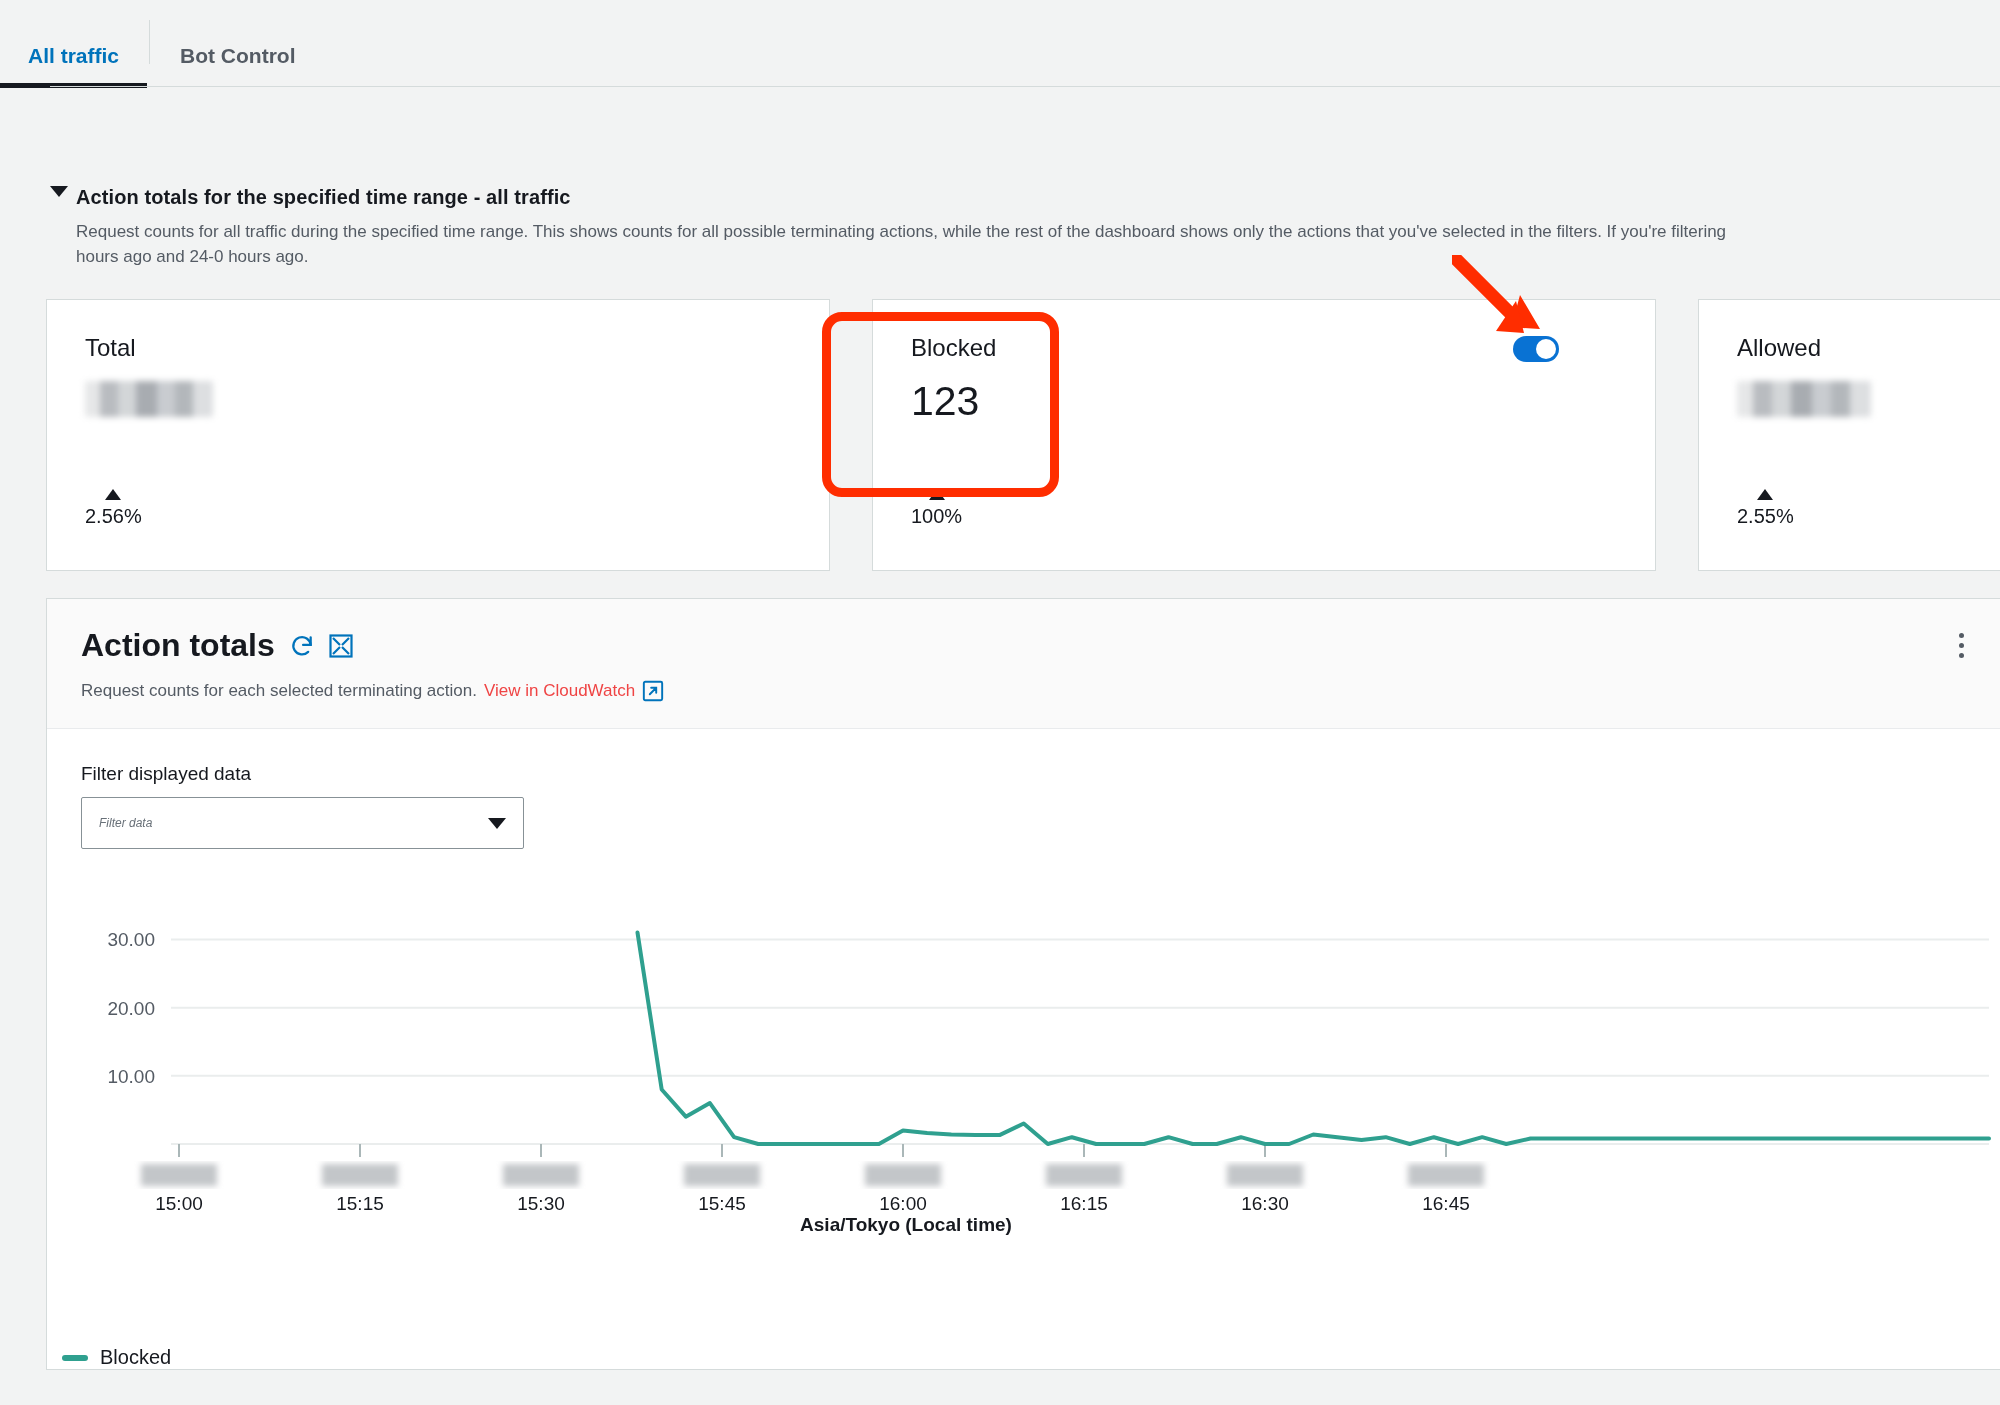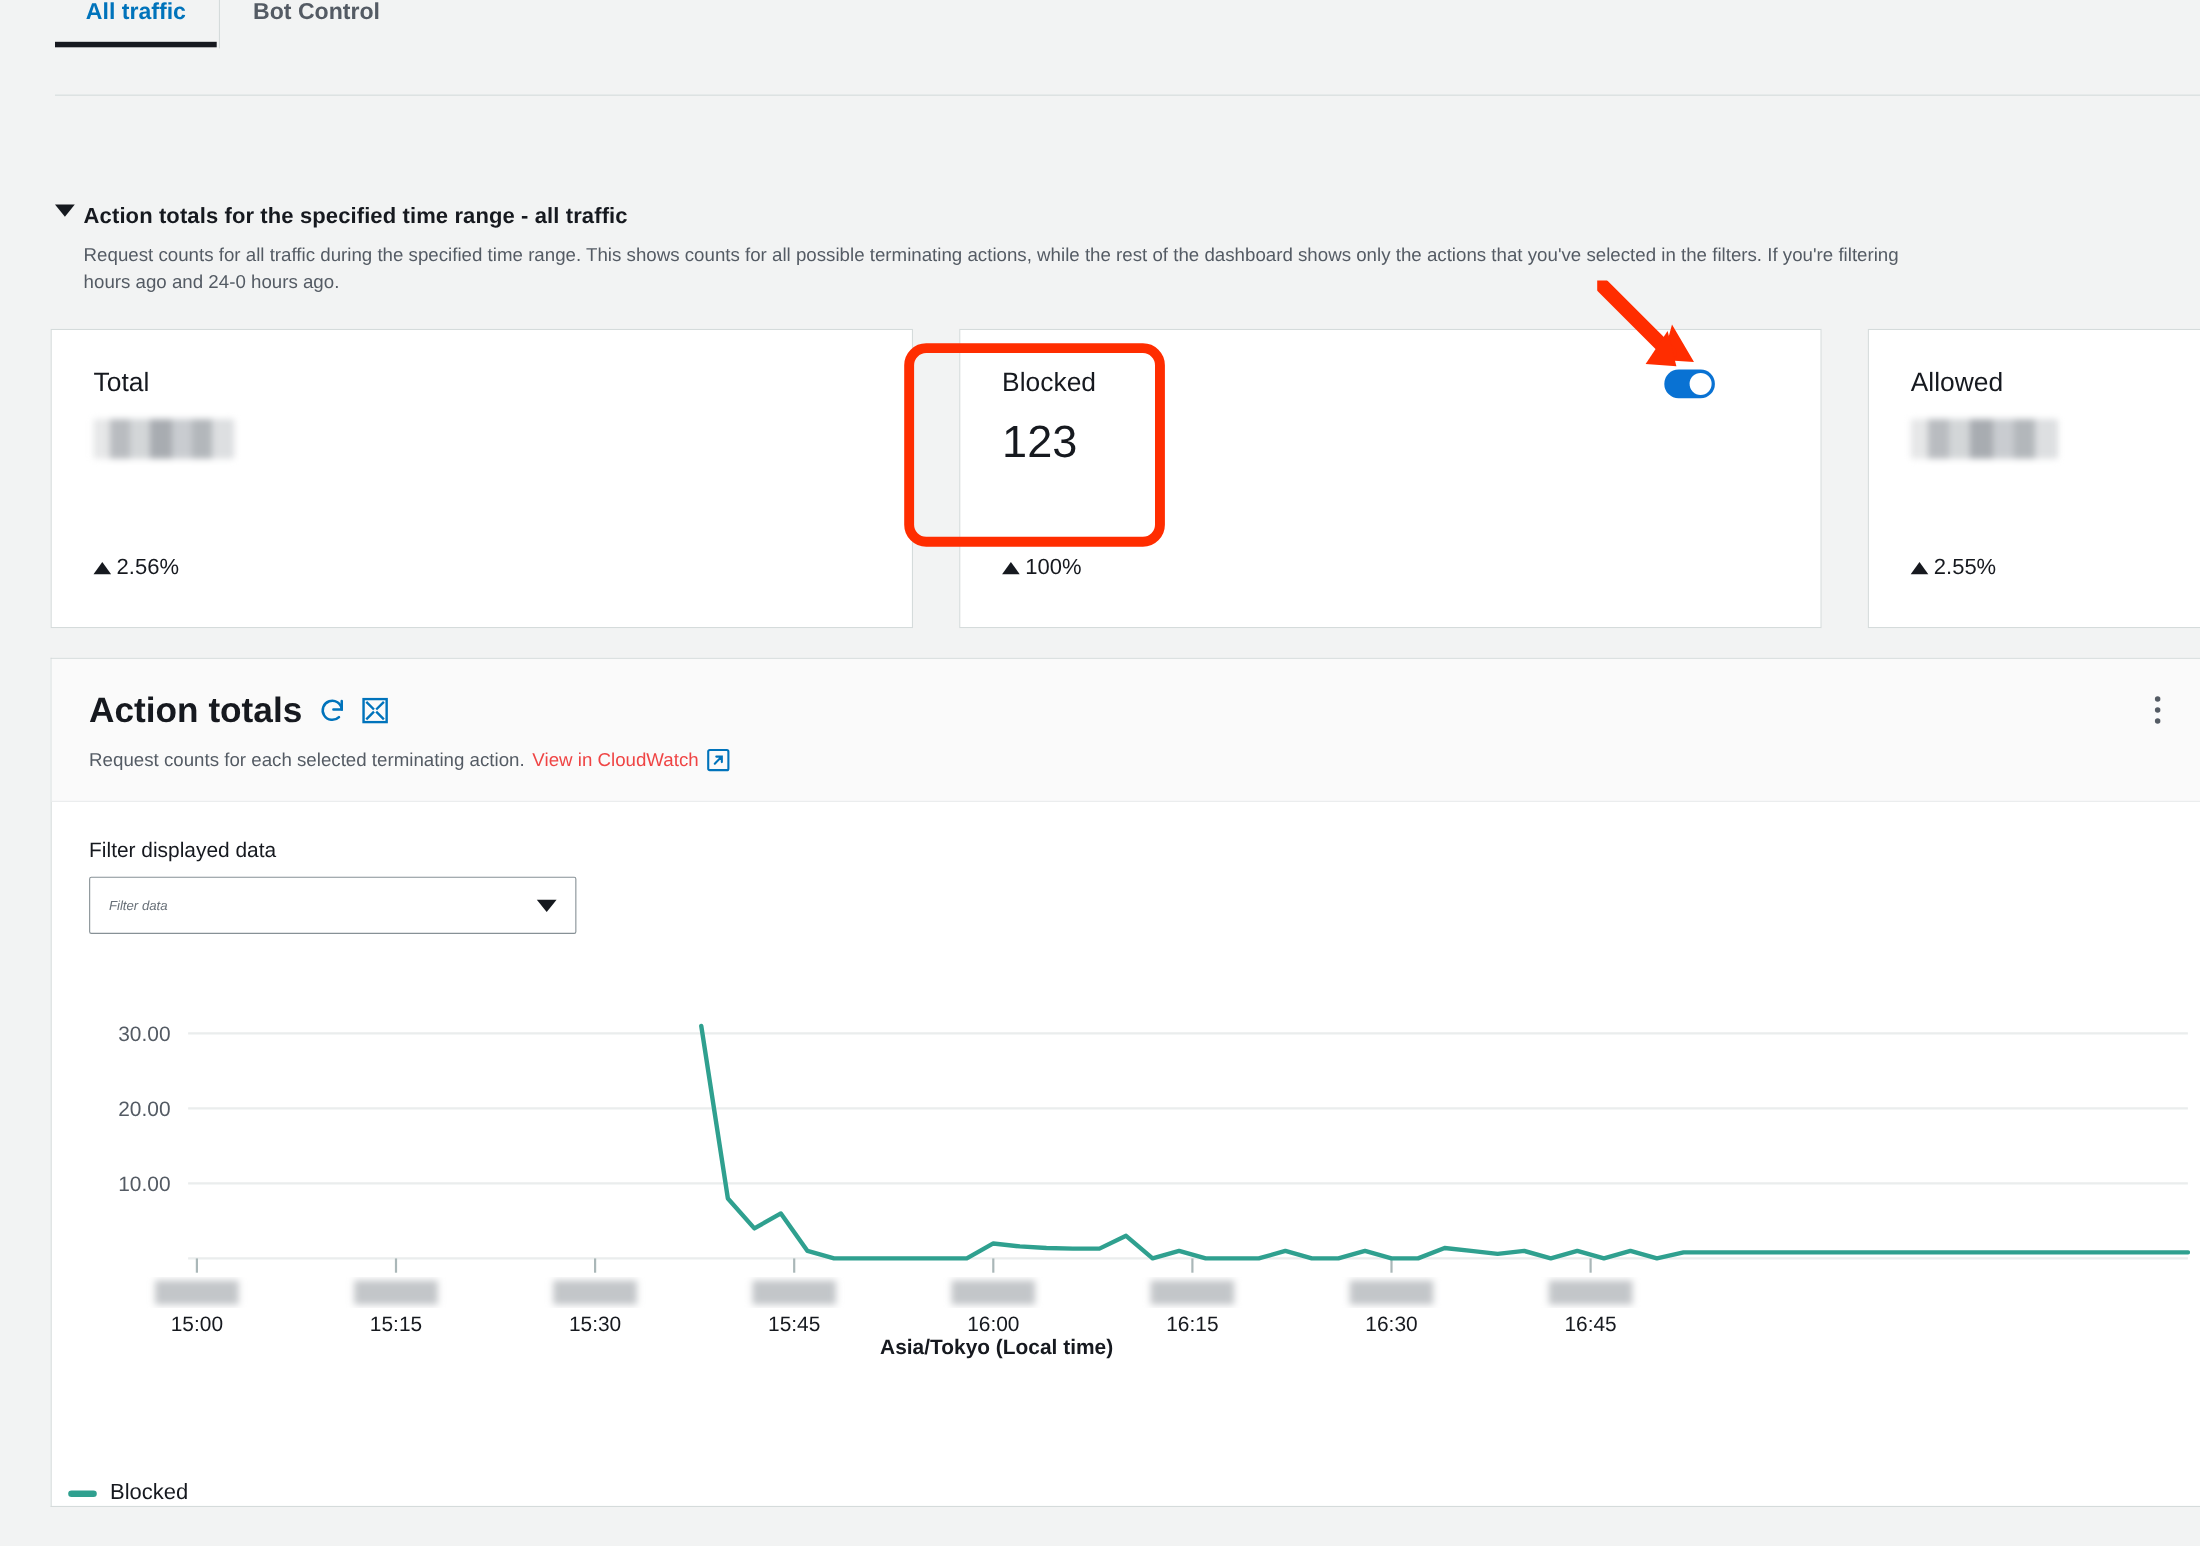--- a/index.html
+++ b/index.html
@@ -8,21 +8,21 @@
     width:2000px; height:1405px;
     background:#f2f3f3;
     font-family:"Liberation Sans", sans-serif;
     color:#16191f;
     overflow:hidden;
     position:relative;
   }
 
   
   .tabs-bar { position:absolute; left:0; top:0; width:2000px; height:90px; background:#f2f3f3; }
-  .tabs { display:flex; align-items:flex-start; height:88px; padding-left:50px; }
+  .tabs { display:flex; align-items:flex-end; height:88px; }
   .tab {
     position:relative; font-size:21px; font-weight:bold; color:#545b64;
     padding:0 28px 22px 28px; cursor:pointer; line-height:1;
   }
   .tab.active { color:#0073bb; }
   .tab.active:after {
     content:""; position:absolute; left:0; right:0; bottom:0; height:5px; background:#16191f;
   }
   .tab-sep { width:1px; height:44px; background:#d5dbdb; margin:0 2px 24px 2px; }
   .tabs-underline { position:absolute; left:50px; right:0; top:86px; height:1px; background:#d5dbdb; }
@@ -49,21 +49,21 @@
   .card-title { font-size:24px; font-weight:normal; color:#16191f; }
   .card-value { margin-top:19px; font-size:41px; font-weight:400; color:#16191f; line-height:1; }
   .redacted {
     display:inline-block; height:36px; border-radius:2px;
     background:
       linear-gradient(90deg,#e6e7e8 0 12%,#b9bcc0 12% 26%,#d3d6d8 26% 40%,#a8acb1 40% 56%,#c9ccd0 56% 70%,#b3b7bb 70% 84%,#dddfe1 84% 100%);
     filter:blur(3px);
   }
   .card-delta {
     position:absolute; left:38px; bottom:42px; font-size:20px; color:#16191f;
-    display:flex; align-items:center; gap:5px;
+    display:flex; align-items:center; gap:5px;flex-direction:column;
   }
   .tri-up { width:0;height:0;border-left:8px solid transparent;border-right:8px solid transparent;border-bottom:11px solid #16191f; }
 
   
   .card-toggle {
     position:absolute; right:96px; top:36px; width:46px; height:26px; border-radius:13px;
     background:#0972d3; cursor:pointer;
   }
   .card-toggle .knob {
     position:absolute; right:3px; top:3px; width:20px; height:20px; border-radius:50%; background:#fff;

